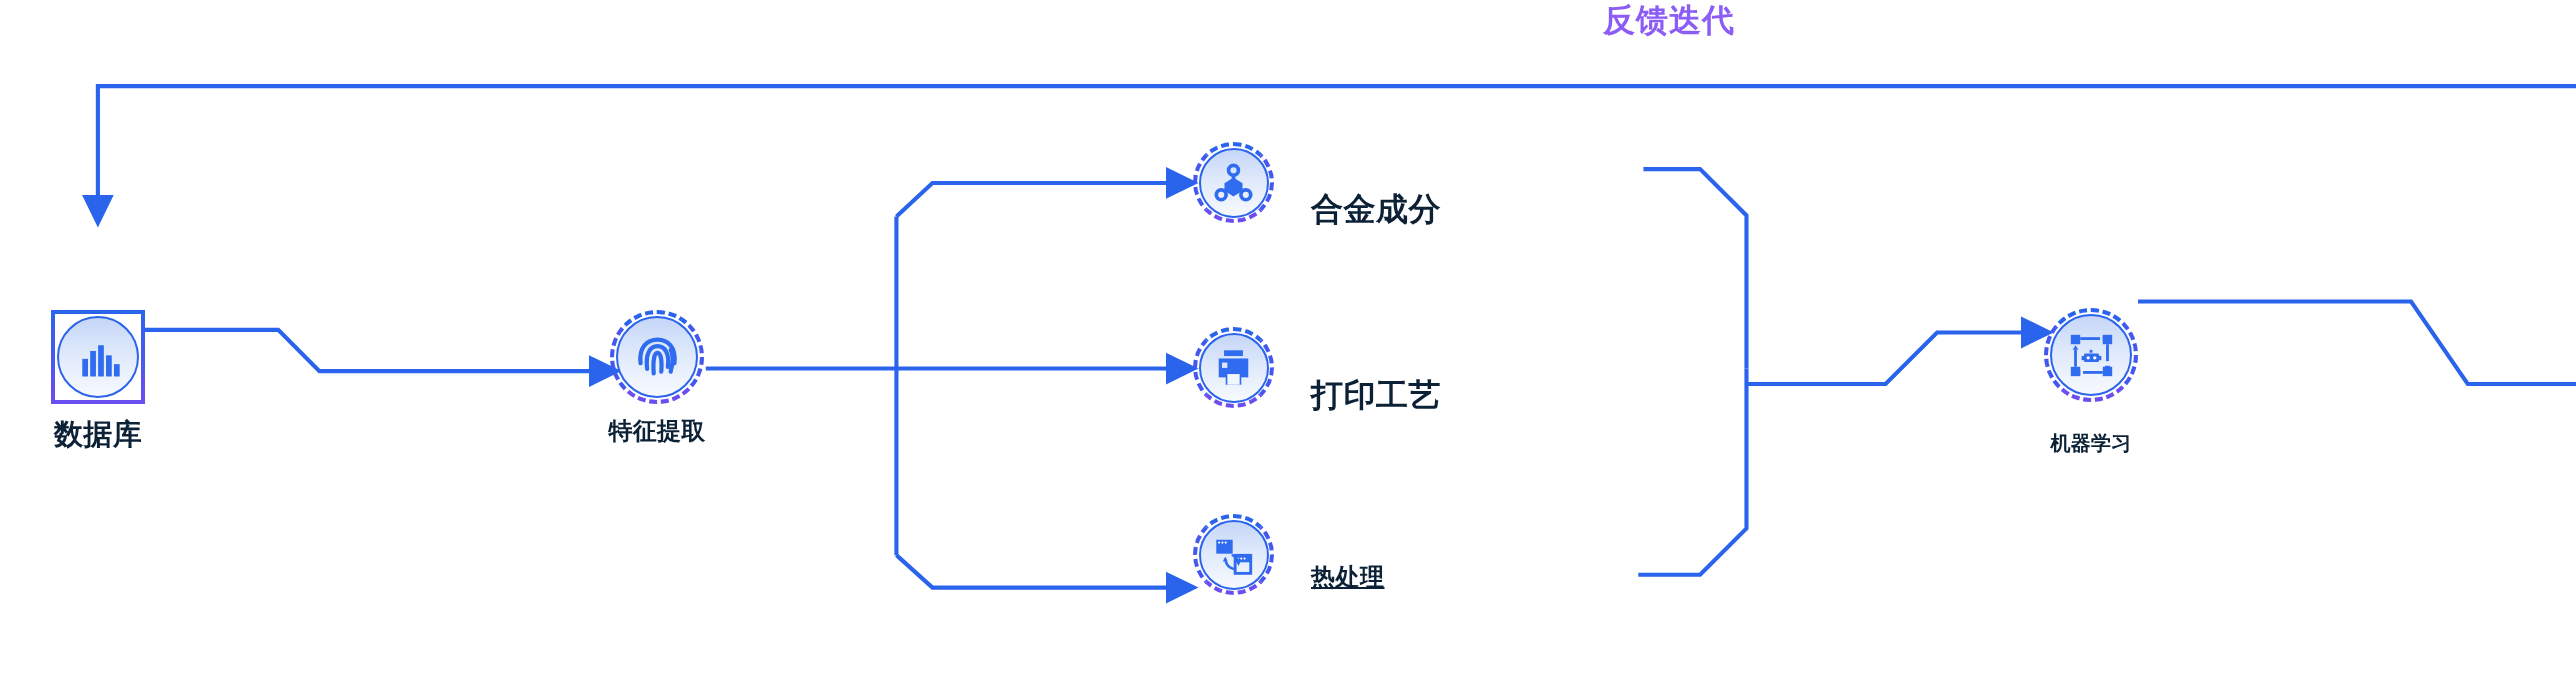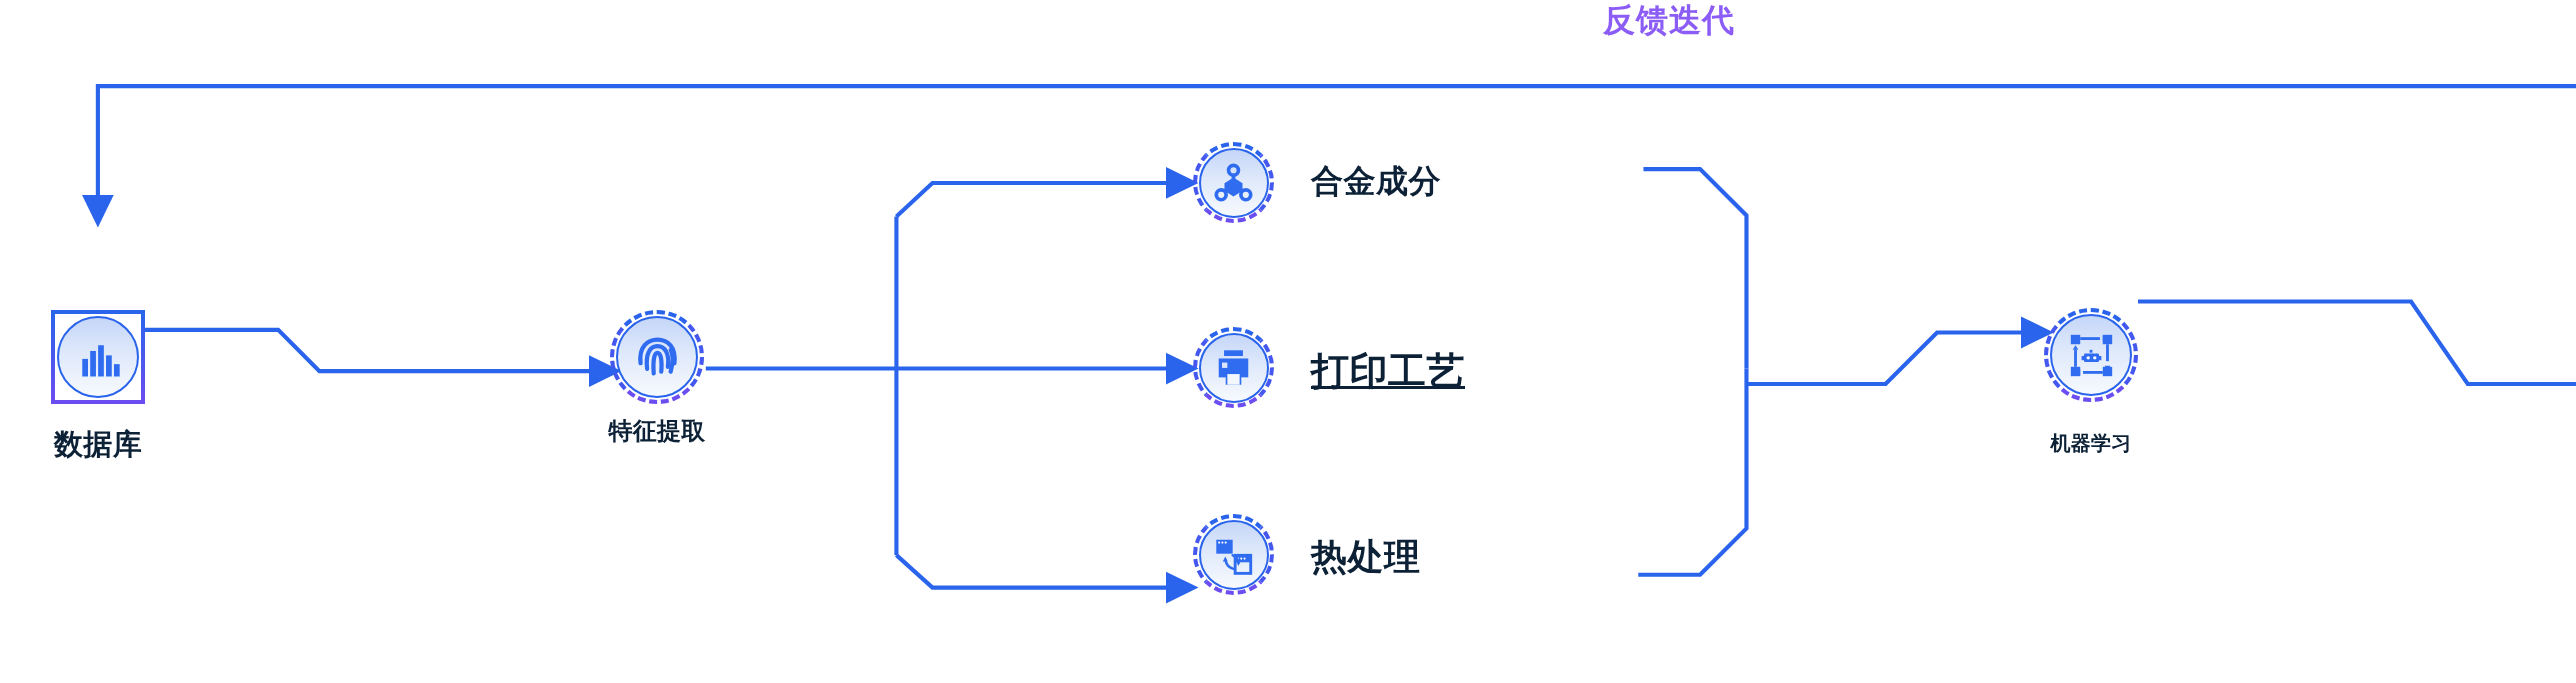--- a/index.html
+++ b/index.html
@@ -24,21 +24,21 @@
   .icon-holder{
     position:absolute;display:flex;align-items:center;justify-content:center;
   }
   .node-label{
     position:absolute;text-align:center;color:#0c2136;
     font-weight:700;line-height:1.18;white-space:pre-line;
     letter-spacing:0.3px;
   }
   .branch-label{
     position:absolute;color:#0c2136;font-weight:700;
-    letter-spacing:0.5px;white-space:nowrap;
+    letter-spacing:0.5px;white-space:nowrap;margin-top:28px;
   }
   #loop-title{
     position:absolute;color:#8b5cf6;font-weight:700;
     font-size:32px;letter-spacing:1px;white-space:nowrap;
     transform:translateX(-50%);
   }
 </style>
 </head>
 <body>
 
@@ -95,21 +95,21 @@
       <svg width="44" height="44" viewBox="0 0 100 100">
         <g fill="#2f6cf0">
           <rect x="12" y="52" width="13" height="40"></rect>
           <rect x="30" y="34" width="13" height="58"></rect>
           <rect x="48" y="21" width="13" height="71"></rect>
           <rect x="66" y="44" width="13" height="48"></rect>
           <rect x="84" y="64" width="13" height="28"></rect>
         </g>
       </svg>
     </div>
-    <div class="node-label" style="left:-57px;top:111px;width:196px;font-size:29px;">数据库</div>
+    <div class="node-label" style="left:-57px;top:101px;width:196px;font-size:29px;">数据库</div>
   </div>
 
   <div class="node" style="left:616px;top:316px;width:82px;height:82px;">
     <div class="ring-outer" style="left:-5.7px;top:-5.7px;width:94px;height:94px;
                 border-color:#2a64ec #4457ee #6b4df0 #4457ee;"></div>
     <div class="ring-inner" style="left:0;top:0;width:82px;height:82px;"></div>
     <div class="icon-holder" style="left:13.4px;top:13.4px;width:56px;height:56px;">
       <svg width="47" height="47" viewBox="0 0 100 100" fill="none" stroke="#2f6cf0" stroke-width="9" stroke-linecap="round">
         <path d="M14,62 C10,28 28,12 50,12 C72,12 90,28 86,62"></path>
         <path d="M28,74 C24,42 34,26 50,26 C66,26 76,42 72,70"></path>
@@ -147,21 +147,21 @@
         <g fill="#2f6cf0">
           <rect x="27" y="8" width="46" height="14"></rect>
           <rect x="14" y="28" width="72" height="46"></rect>
           <rect x="31" y="62" width="38" height="30"></rect>
         </g>
         <rect x="22" y="38" width="13" height="13" fill="#dbe6fb"></rect>
         <rect x="35" y="66" width="30" height="26" fill="#f2f6fd"></rect>
       </svg>
     </div>
   </div>
-  <div class="branch-label" style="left:1311px;top:346px;font-size:38px;text-decoration:underline;">打印工艺</div>
+  <div class="branch-label" style="left:1311px;top:346px;font-size:32px;">打印工艺</div>
 
   <div class="node" style="left:1199px;top:520px;width:70px;height:70px;">
     <div class="ring-outer" style="left:-5.7px;top:-5.7px;width:81px;height:81px;
                 border-color:#2a64ec #4457ee #6b4df0 #4457ee;"></div>
     <div class="ring-inner" style="left:0;top:0;width:70px;height:70px;"></div>
     <div class="icon-holder" style="left:11.3px;top:11.3px;width:47px;height:47px;">
       <svg width="41" height="41" viewBox="0 0 100 100">
         <rect x="8" y="14" width="40" height="34" fill="#2f6cf0"></rect>
         <g fill="#ffffff">
           <circle cx="15" cy="21" r="2.6"></circle>
@@ -177,21 +177,21 @@
         </g>
         <g fill="none" stroke="#2f6cf0" stroke-width="6" stroke-linecap="round">
           <path d="M48,52 C58,56 62,62 62,70"></path>
           <path d="M50,85 C38,82 32,74 30,63"></path>
         </g>
         <polygon points="62,78 56,66 68,66" fill="#2f6cf0"></polygon>
         <polygon points="30,55 24,67 36,67" fill="#2f6cf0"></polygon>
       </svg>
     </div>
   </div>
-  <div class="branch-label" style="left:1311px;top:533px;font-size:36px;">热处理</div>
+  <div class="branch-label" style="left:1311px;top:533px;font-size:24px;text-decoration:underline;">热处理</div>
 
   <div class="node" style="left:2050px;top:314px;width:82px;height:82px;">
     <div class="ring-outer" style="left:-5.7px;top:-5.7px;width:94px;height:94px;
                 border-color:#2a64ec #4457ee #6b4df0 #4457ee;"></div>
     <div class="ring-inner" style="left:0;top:0;width:82px;height:82px;"></div>
     <div class="icon-holder" style="left:13.4px;top:13.4px;width:56px;height:56px;">
       <svg width="47" height="47" viewBox="0 0 100 100">
         <g fill="#2f6cf0">
           <rect x="6" y="6" width="20" height="20"></rect>
           <rect x="74" y="6" width="20" height="20"></rect>

